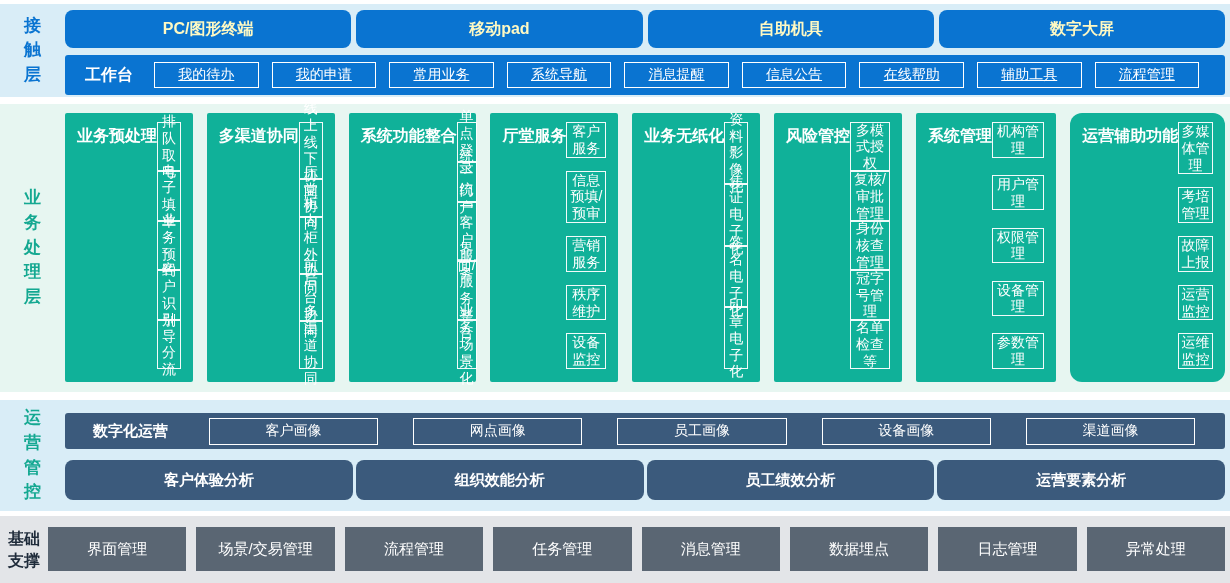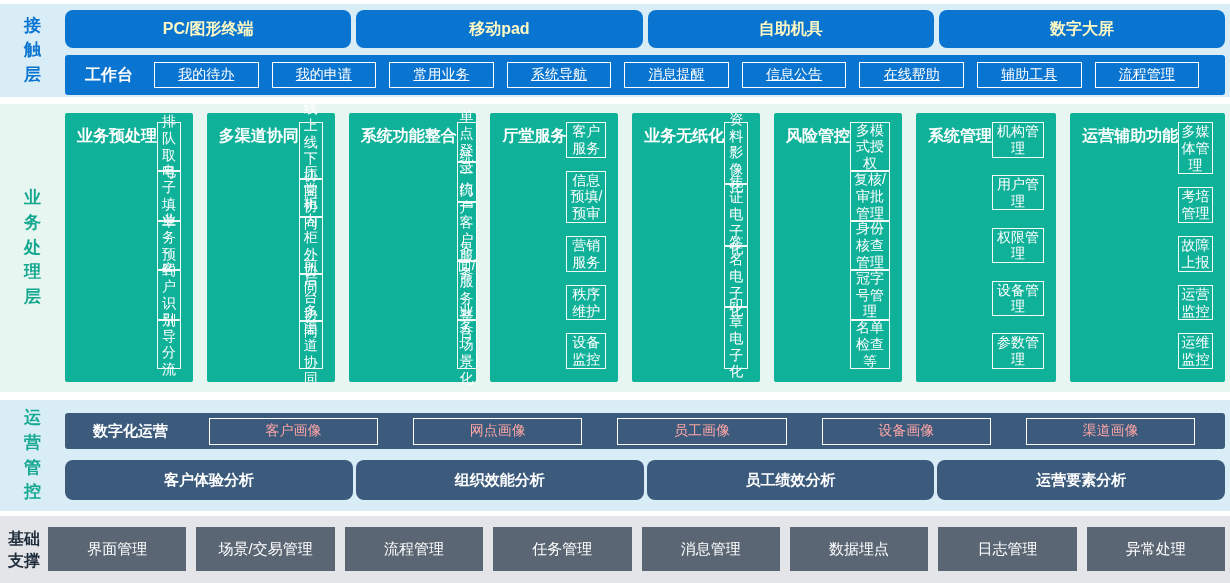--- a/index.html
+++ b/index.html
@@ -34,30 +34,30 @@
   .terminal-row{display:flex;gap:5px;height:38px;}
   .terminal-btn{flex:1;background:var(--blue);border-radius:8px;color:#fef9c3;font-weight:bold;font-size:16px;display:flex;align-items:center;justify-content:center;cursor:pointer;}
   .workbench-bar{margin-top:7px;height:40px;background:var(--blue);border-radius:3px;display:flex;align-items:center;padding:0 26px 0 20px;gap:13px;}
   .workbench-label{color:#fff;font-weight:bold;font-size:16px;margin-right:8px;flex:none;}
   .wb-item{flex:1;height:26px;border:1px solid #fff;color:#fff;font-size:14px;display:flex;align-items:center;justify-content:center;cursor:pointer;text-decoration:underline;}
 
   
   .business-cols{flex:1;display:flex;gap:14px;padding:9px 5px 10px 0;}
   .col{flex:1;background:var(--teal);border-radius:2px;display:flex;padding:9px 12px 13px;}
   .col-7{flex:1.12;}
-  .col-8{flex:1.26;}
+  .col-8{flex:1.26;border-radius:12px;}
   .col-title{color:#fff;font-weight:bold;font-size:16px;text-align:center;padding:4px 0 8px;flex:none;}
   .col-items{flex:1;display:flex;flex-direction:column;justify-content:space-between;}
   .col-box{border:1px solid rgba(255,255,255,.95);color:#fff;font-size:14px;min-height:32px;display:flex;align-items:center;justify-content:center;text-align:center;white-space:pre-line;line-height:1.2;cursor:pointer;}
 
   
   .ops-main{flex:1;padding:13px 5px 0 0;}
   .digital-bar{height:36px;background:var(--slate);border-radius:3px;display:flex;align-items:center;padding:0 30px 0 28px;gap:35px;}
   .digital-label{color:#fff;font-weight:bold;font-size:15px;margin-right:6px;flex:none;}
-  .portrait-btn{flex:1;height:27px;border:1px solid #fff;color:#fca5a5;font-size:14px;display:flex;align-items:center;justify-content:center;cursor:pointer;}
+  .portrait-btn{flex:1;height:27px;border:1px solid #fff;color:#ffffff;font-size:14px;display:flex;align-items:center;justify-content:center;cursor:pointer;}
   .analysis-row{margin-top:11px;display:flex;gap:3px;height:40px;}
   .analysis-btn{flex:1;background:var(--slate);border-radius:8px;color:#fff;font-weight:bold;font-size:15px;display:flex;align-items:center;justify-content:center;cursor:pointer;}
 
   
   .rail-found{width:48px;}
   .foundation-main{flex:1;display:flex;gap:10px;padding:11px 5px 12px 0;}
   .found-btn{flex:1;background:var(--gray);color:#fff;font-size:15px;display:flex;align-items:center;justify-content:center;cursor:pointer;}
 </style>
 </head>
 <body>

